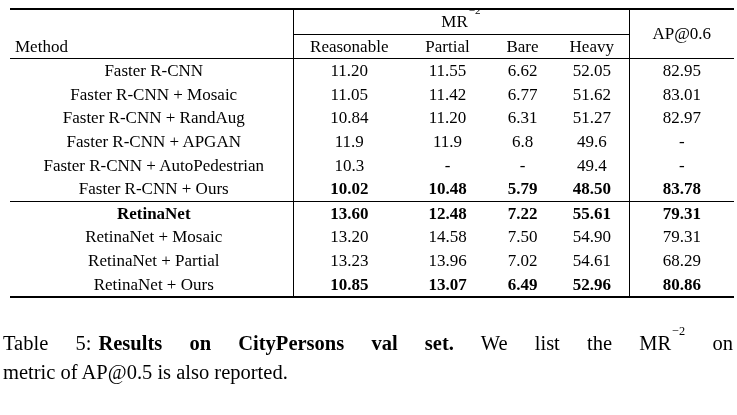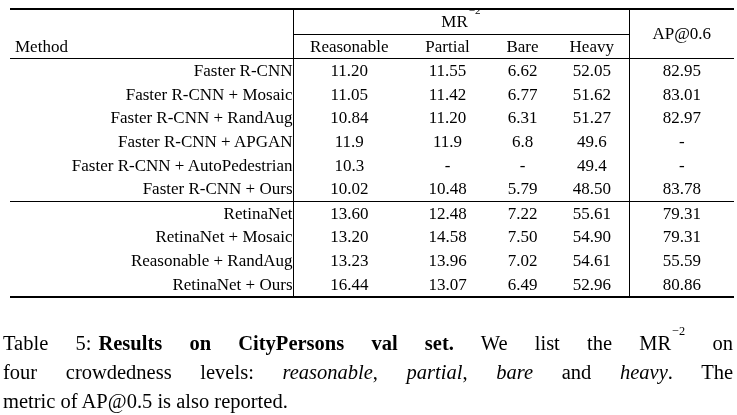--- a/index.html
+++ b/index.html
@@ -58,28 +58,28 @@
     text-align: center;
     vertical-align: middle;
     border-left: 1.5px solid #000;
     border-bottom: 1.5px solid #000;
   }
   tr.sub-head th {
     text-align: center;
     border-bottom: 1.5px solid #000;
   }
   td.method-cell {
-    text-align: right;
+    text-align: center;
     padding-left: 5px;
     border-right: 1.5px solid #000;
   }
   td.val { text-align: center; }
   td.ap-cell { border-left: 1.5px solid #000; }
-  tr.sec-start td { border-top: 1.5px solid #000; }
-  tr.bold-row td.val { font-weight: normal; }
+  tr.sec-start td { border-top: 1.5px solid #000; font-weight: bold; }
+  tr.bold-row td.val { font-weight: bold; }
   .methodbold { font-weight: normal; }
   sup.msup {
     font-size: 66%;
     line-height: 0;
     position: relative;
     top: -0.55em;
     padding-left: 1px;
   }
 
   
@@ -184,37 +184,36 @@
       </tr>
       <tr>
         <td class="method-cell"><span>RetinaNet + Mosaic</span><span class="methodbold"></span></td>
         <td class="val">13.20</td>
         <td class="val">14.58</td>
         <td class="val">7.50</td>
         <td class="val">54.90</td>
         <td class="val ap-cell">79.31</td>
       </tr>
       <tr>
-        <td class="method-cell"><span>Reasonable + RandAug</span><span class="methodbold"></span></td>
+        <td class="method-cell"><span>RetinaNet + Partial</span><span class="methodbold"></span></td>
         <td class="val">13.23</td>
         <td class="val">13.96</td>
         <td class="val">7.02</td>
         <td class="val">54.61</td>
-        <td class="val ap-cell">55.59</td>
+        <td class="val ap-cell">68.29</td>
       </tr>
       <tr class="bold-row">
         <td class="method-cell"><span>RetinaNet + </span><span class="methodbold">Ours</span></td>
-        <td class="val">16.44</td>
+        <td class="val">10.85</td>
         <td class="val">13.07</td>
         <td class="val">6.49</td>
         <td class="val">52.96</td>
         <td class="val ap-cell">80.86</td>
       </tr>
     </tbody>
   </table>
 
   <div class="caption">
     <div class="cap-line just"><span class="cap-label">Table 5:</span><span class="cap-bold">Results on CityPersons val set.</span><span> We list the MR</span><sup class="msup">−2</sup><span> on</span></div>
-    <div class="cap-line just"><span>four crowdedness levels: </span><span class="cap-it">reasonable</span><span>, </span><span class="cap-it">partial</span><span>, </span><span class="cap-it">bare</span><span> and </span><span class="cap-it">heavy</span><span>. The</span></div>
     <div class="cap-line"><span>metric of AP@0.5 is also reported.</span></div>
   </div>
 
 </div>
 
 </body></html>

